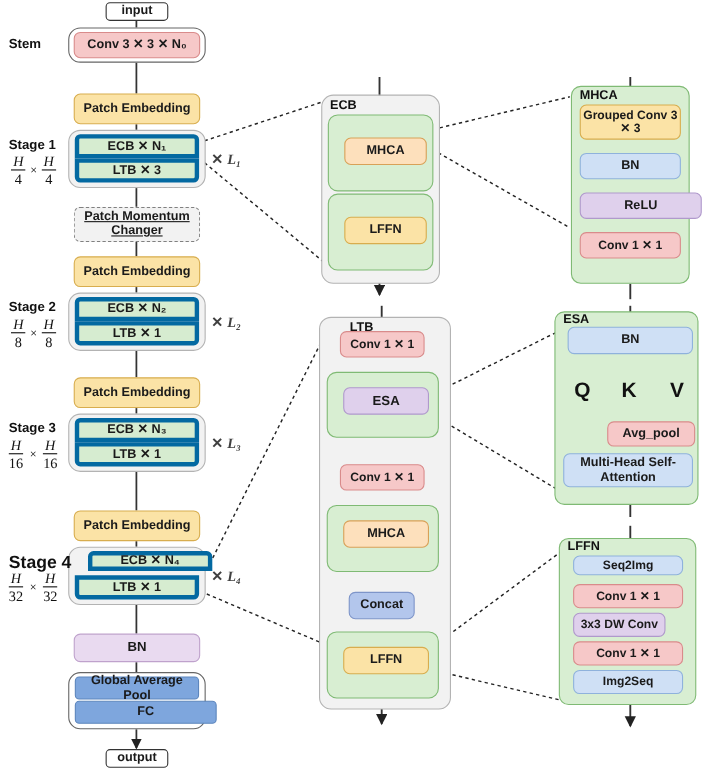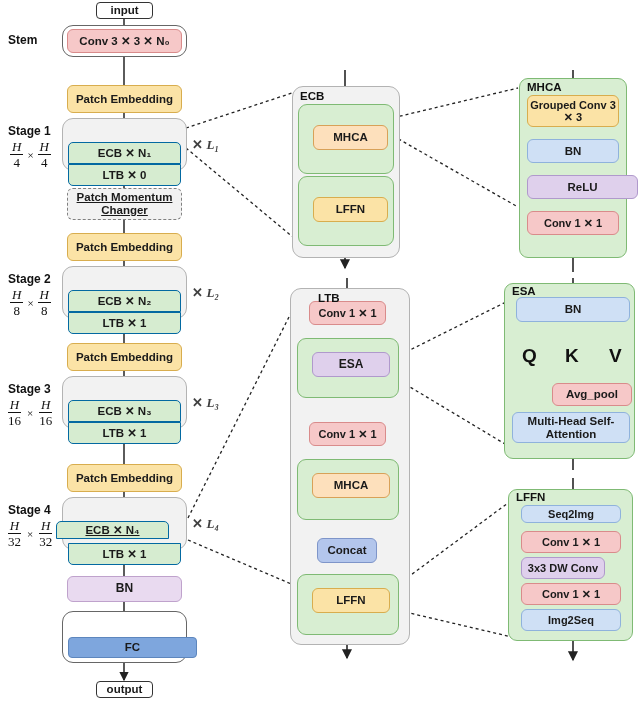--- a/index.html
+++ b/index.html
@@ -33,21 +33,21 @@
   }
   
   .c-red   {background:#f6c8c8;border:1px solid #d98b8b;}
   .c-yellow{background:#fbe3a6;border:1px solid #d8ad4e;}
   .c-orange{background:#fde0bc;border:1px solid #d8a158;}
   .c-blue  {background:#cfe0f5;border:1px solid #8fb2dc;}
   .c-blue-d{background:#7ea6dd;border:1px solid #5d86bd;}
   .c-blue-m{background:#b3c6ec;border:1px solid #7e95c9;}
   .c-purple{background:#dfd0ec;border:1px solid #b099cc;}
   .c-purple-l{background:#e9daf0;border:1px solid #bfa2cc;}
-  .c-greenbox {background:#d6ecd0;border:1px solid #0369a1;margin-top:20px;}
+  .c-greenbox {background:#d6ecd0;border:4px solid #0369a1;}
   .c-greenpanel{background:#d8eed2;border:1px solid #7fba74;}
   .c-grey-shell{background:#f2f2f2;border:1px solid #b3b3b3;}
   .c-grey-dash {background:#f2f2f2;border:1px dashed #808080;}
   .c-white-shell{background:#ffffff;border:1px solid #666666;}
   .c-white-pill {background:#ffffff;border:1.5px solid #333333;}
   .shell{z-index:1;border-radius:11px;}
   .panel{z-index:2;border-radius:9px;}
   .plainlabel{
     position:absolute;
     font-weight:bold;
@@ -240,21 +240,21 @@
         <span class="den">4</span>
       </span>
     <span class="tms">×</span>
     <span class="f">
         <span class="num">H</span>
         <span class="den">4</span>
       </span>
   </div>
   <div class="node shell c-grey-shell" style="left:62px;top:118px;width:125px;height:53px;"></div>
   <div class="node c-greenbox" style="left:68px;top:122px;width:113px;height:22px;font-size:11.5px;border-radius:5px 5px 0 0;">ECB ✕ N₁</div>
-  <div class="node c-greenbox" style="left:68px;top:144px;width:113px;height:22px;font-size:11.5px;border-radius:0 0 5px 5px;">LTB ✕ 0</div>
+  <div class="node c-greenbox" style="left:68px;top:144px;width:113px;height:22px;font-size:11.5px;border-radius:0 0 5px 5px;">LTB ✕ 3</div>
   <div class="lmul" style="left:192px;top:137px;">✕&nbsp;<i>L₁</i></div>
 
   <div class="node c-grey-dash" style="left:67px;top:188px;width:115px;height:32px;font-size:11.5px;text-decoration:underline;">Patch Momentum Changer</div>
 
   <div class="node c-yellow" style="left:67px;top:233px;width:115px;height:28px;font-size:11.5px;">Patch Embedding</div>
 
   <div class="plainlabel" style="left:8px;top:272px;font-size:12px;">Stage 2</div>
   <div class="frac" style="left:10px;top:288px;">
     <span class="f">
         <span class="num">H</span>
@@ -285,40 +285,41 @@
         <span class="den">16</span>
       </span>
   </div>
   <div class="node shell c-grey-shell" style="left:62px;top:376px;width:125px;height:53px;"></div>
   <div class="node c-greenbox" style="left:68px;top:380px;width:113px;height:22px;font-size:11.5px;border-radius:5px 5px 0 0;">ECB ✕ N₃</div>
   <div class="node c-greenbox" style="left:68px;top:402px;width:113px;height:22px;font-size:11.5px;border-radius:0 0 5px 5px;">LTB ✕ 1</div>
   <div class="lmul" style="left:192px;top:395px;">✕&nbsp;<i>L₃</i></div>
 
   <div class="node c-yellow" style="left:67px;top:464px;width:115px;height:28px;font-size:11.5px;">Patch Embedding</div>
 
-  <div class="plainlabel" style="left:8px;top:503px;font-size:12px;">Stage 4</div>
+  <div class="plainlabel" style="left:8px;top:503px;font-size:16px;">Stage 4</div>
   <div class="frac" style="left:6px;top:519px;">
     <span class="f">
         <span class="num">H</span>
         <span class="den">32</span>
       </span>
     <span class="tms">×</span>
     <span class="f">
         <span class="num">H</span>
         <span class="den">32</span>
       </span>
   </div>
   <div class="node shell c-grey-shell" style="left:62px;top:497px;width:125px;height:53px;"></div>
-  <div class="node c-greenbox" style="left:56px;top:501px;width:113px;height:18px;font-size:11.5px;border-radius:5px 5px 0 0;text-decoration:underline;">ECB ✕ N₄</div>
+  <div class="node c-greenbox" style="left:80px;top:501px;width:113px;height:18px;font-size:11.5px;border-radius:5px 5px 0 0;">ECB ✕ N₄</div>
   <div class="node c-greenbox" style="left:68px;top:523px;width:113px;height:22px;font-size:11.5px;border-radius:0 0 5px 5px;">LTB ✕ 1</div>
   <div class="lmul" style="left:192px;top:516px;">✕&nbsp;<i>L₄</i></div>
 
   <div class="node c-purple-l" style="left:67px;top:576px;width:115px;height:26px;font-size:12px;">BN</div>
 
   <div class="node shell c-white-shell" style="left:62px;top:611px;width:125px;height:52px;"></div>
+  <div class="node c-blue-d" style="left:68px;top:615px;width:113px;height:21px;font-size:11.5px;border-radius:4px;">Global Average Pool</div>
   <div class="node c-blue-d" style="left:68px;top:637px;width:129px;height:21px;font-size:11.5px;border-radius:4px;">FC</div>
 
   <div class="node c-white-pill" style="left:96px;top:681px;width:57px;height:17px;font-size:11.5px;border-radius:4px;">output</div>
 
   <div class="node shell c-grey-shell" style="left:292px;top:86px;width:108px;height:172px;"></div>
   <div class="grouptitle" style="left:300px;top:90px;">ECB</div>
 
   <div class="node panel c-greenpanel" style="left:298px;top:104px;width:96px;height:70px;"></div>
   <div class="node c-orange" style="left:313px;top:125px;width:75px;height:25px;font-size:11.5px;">MHCA</div>
 

